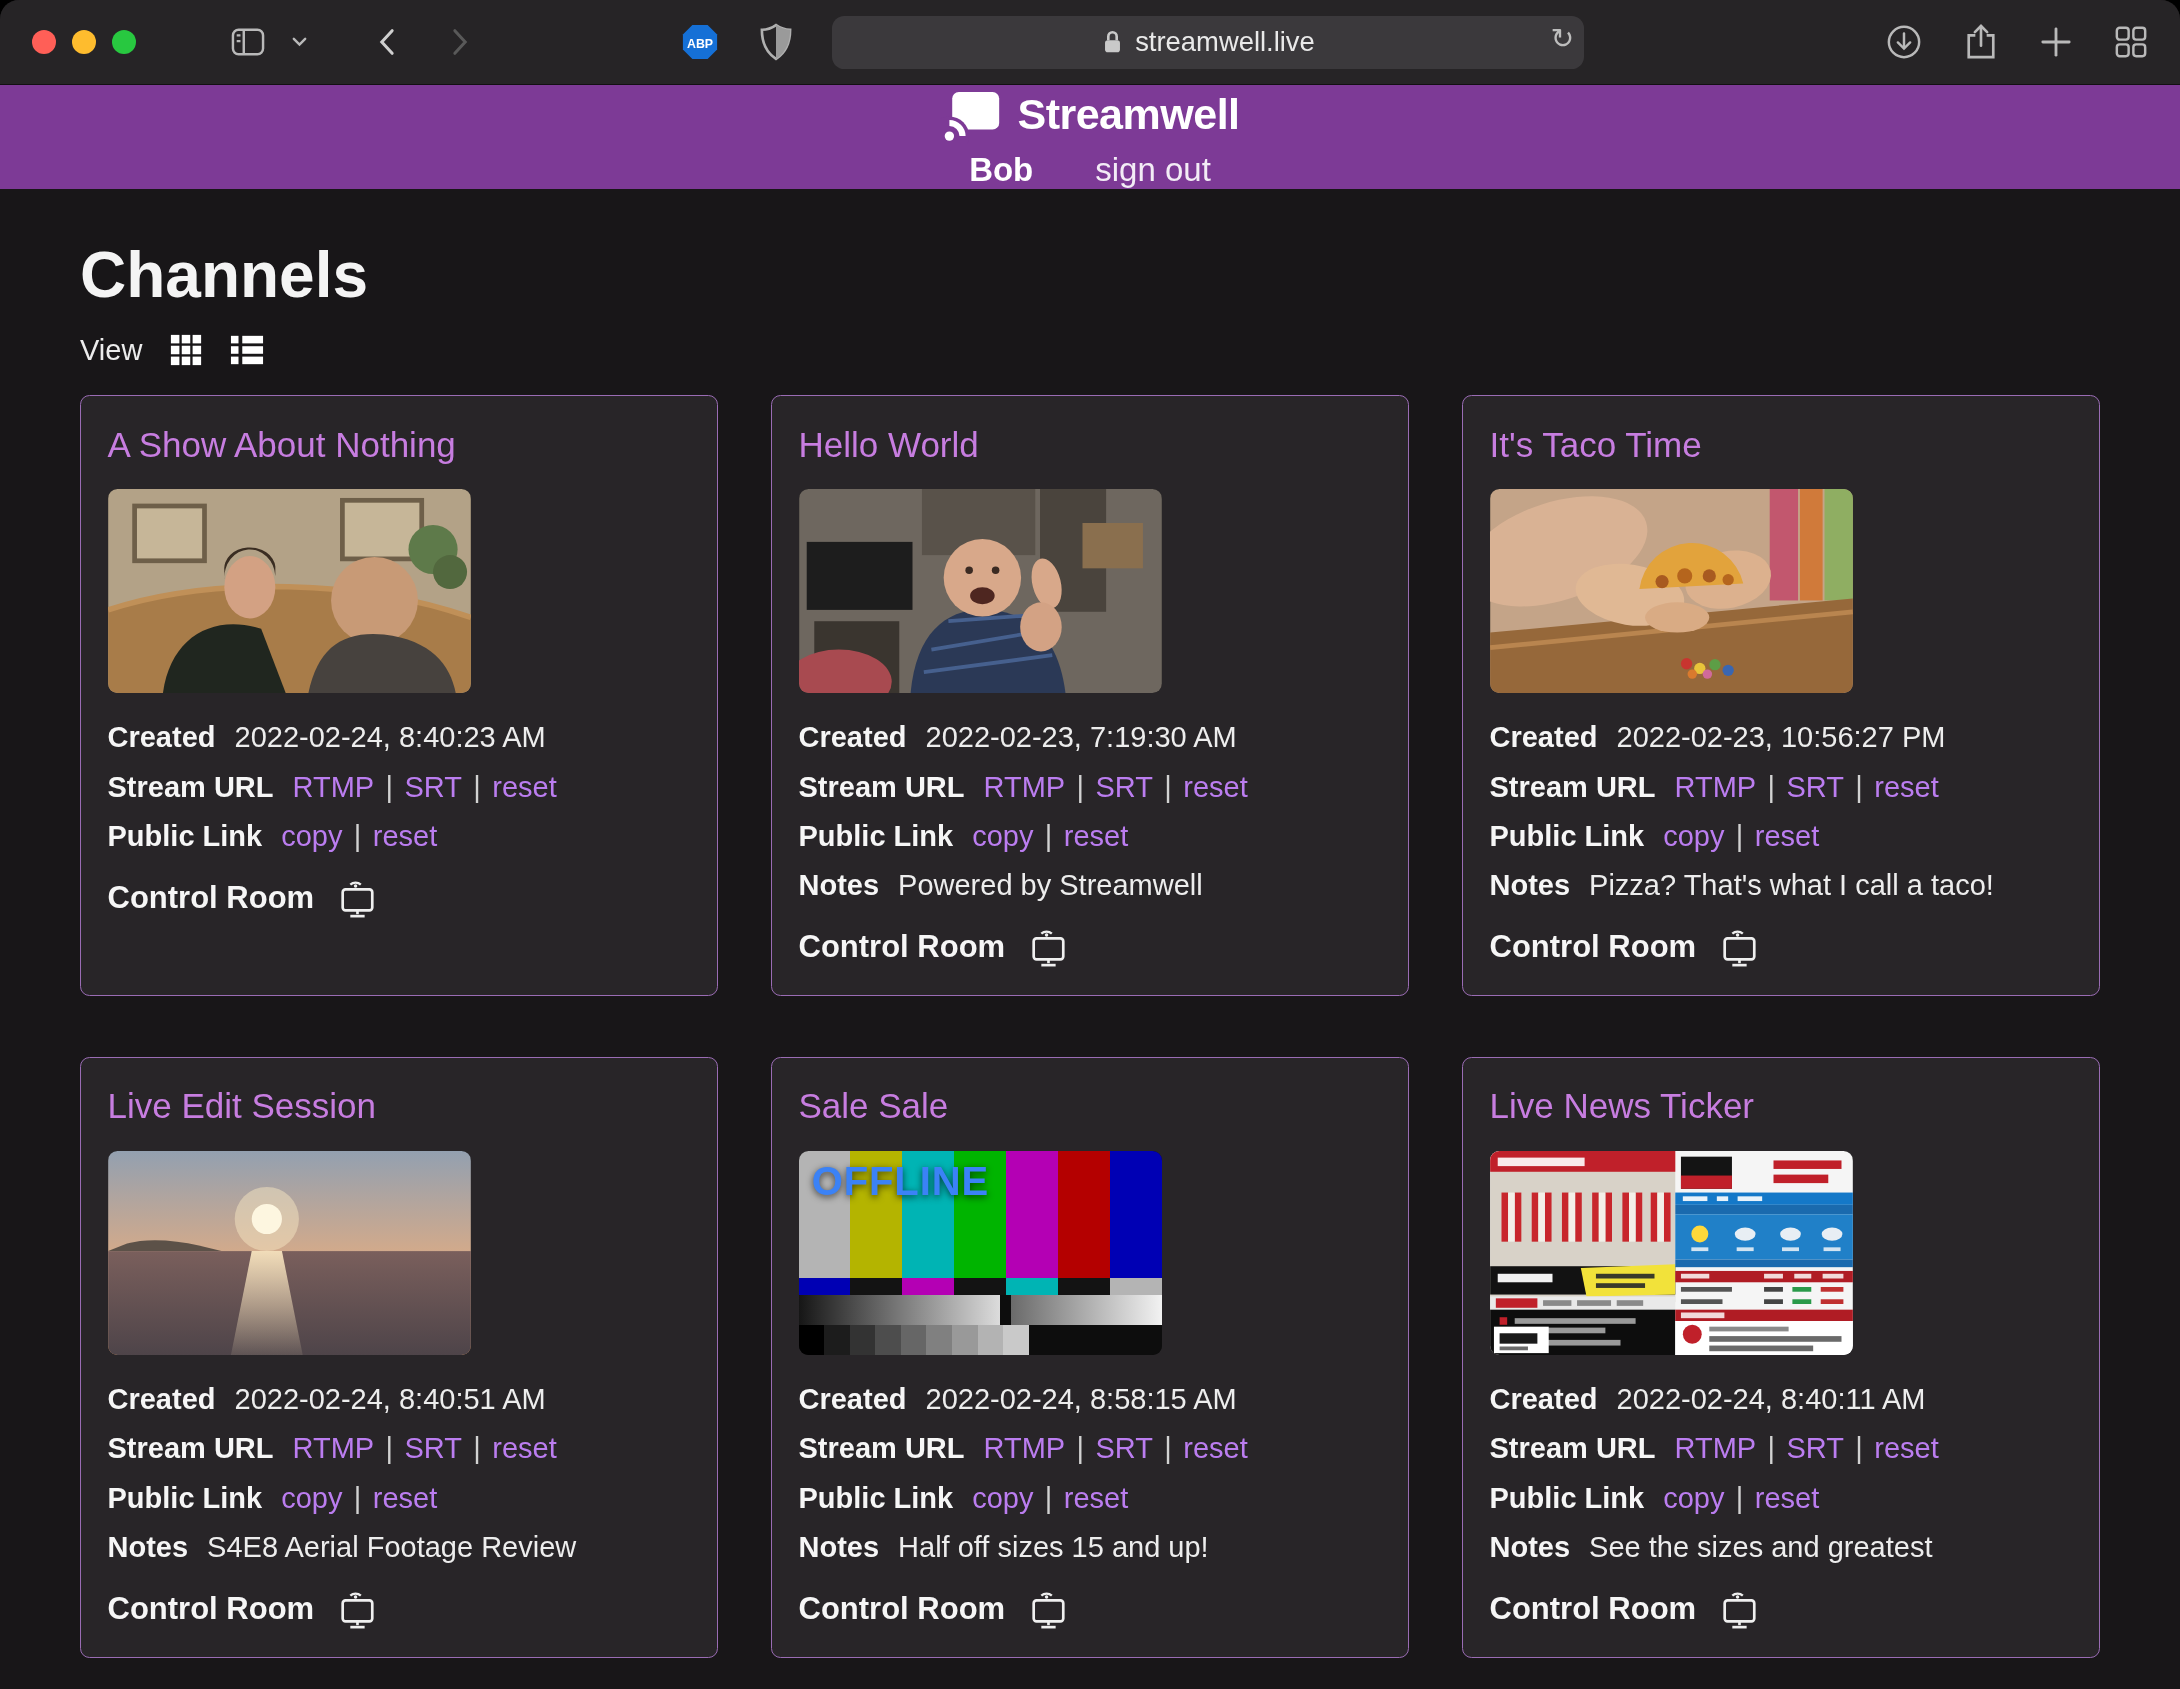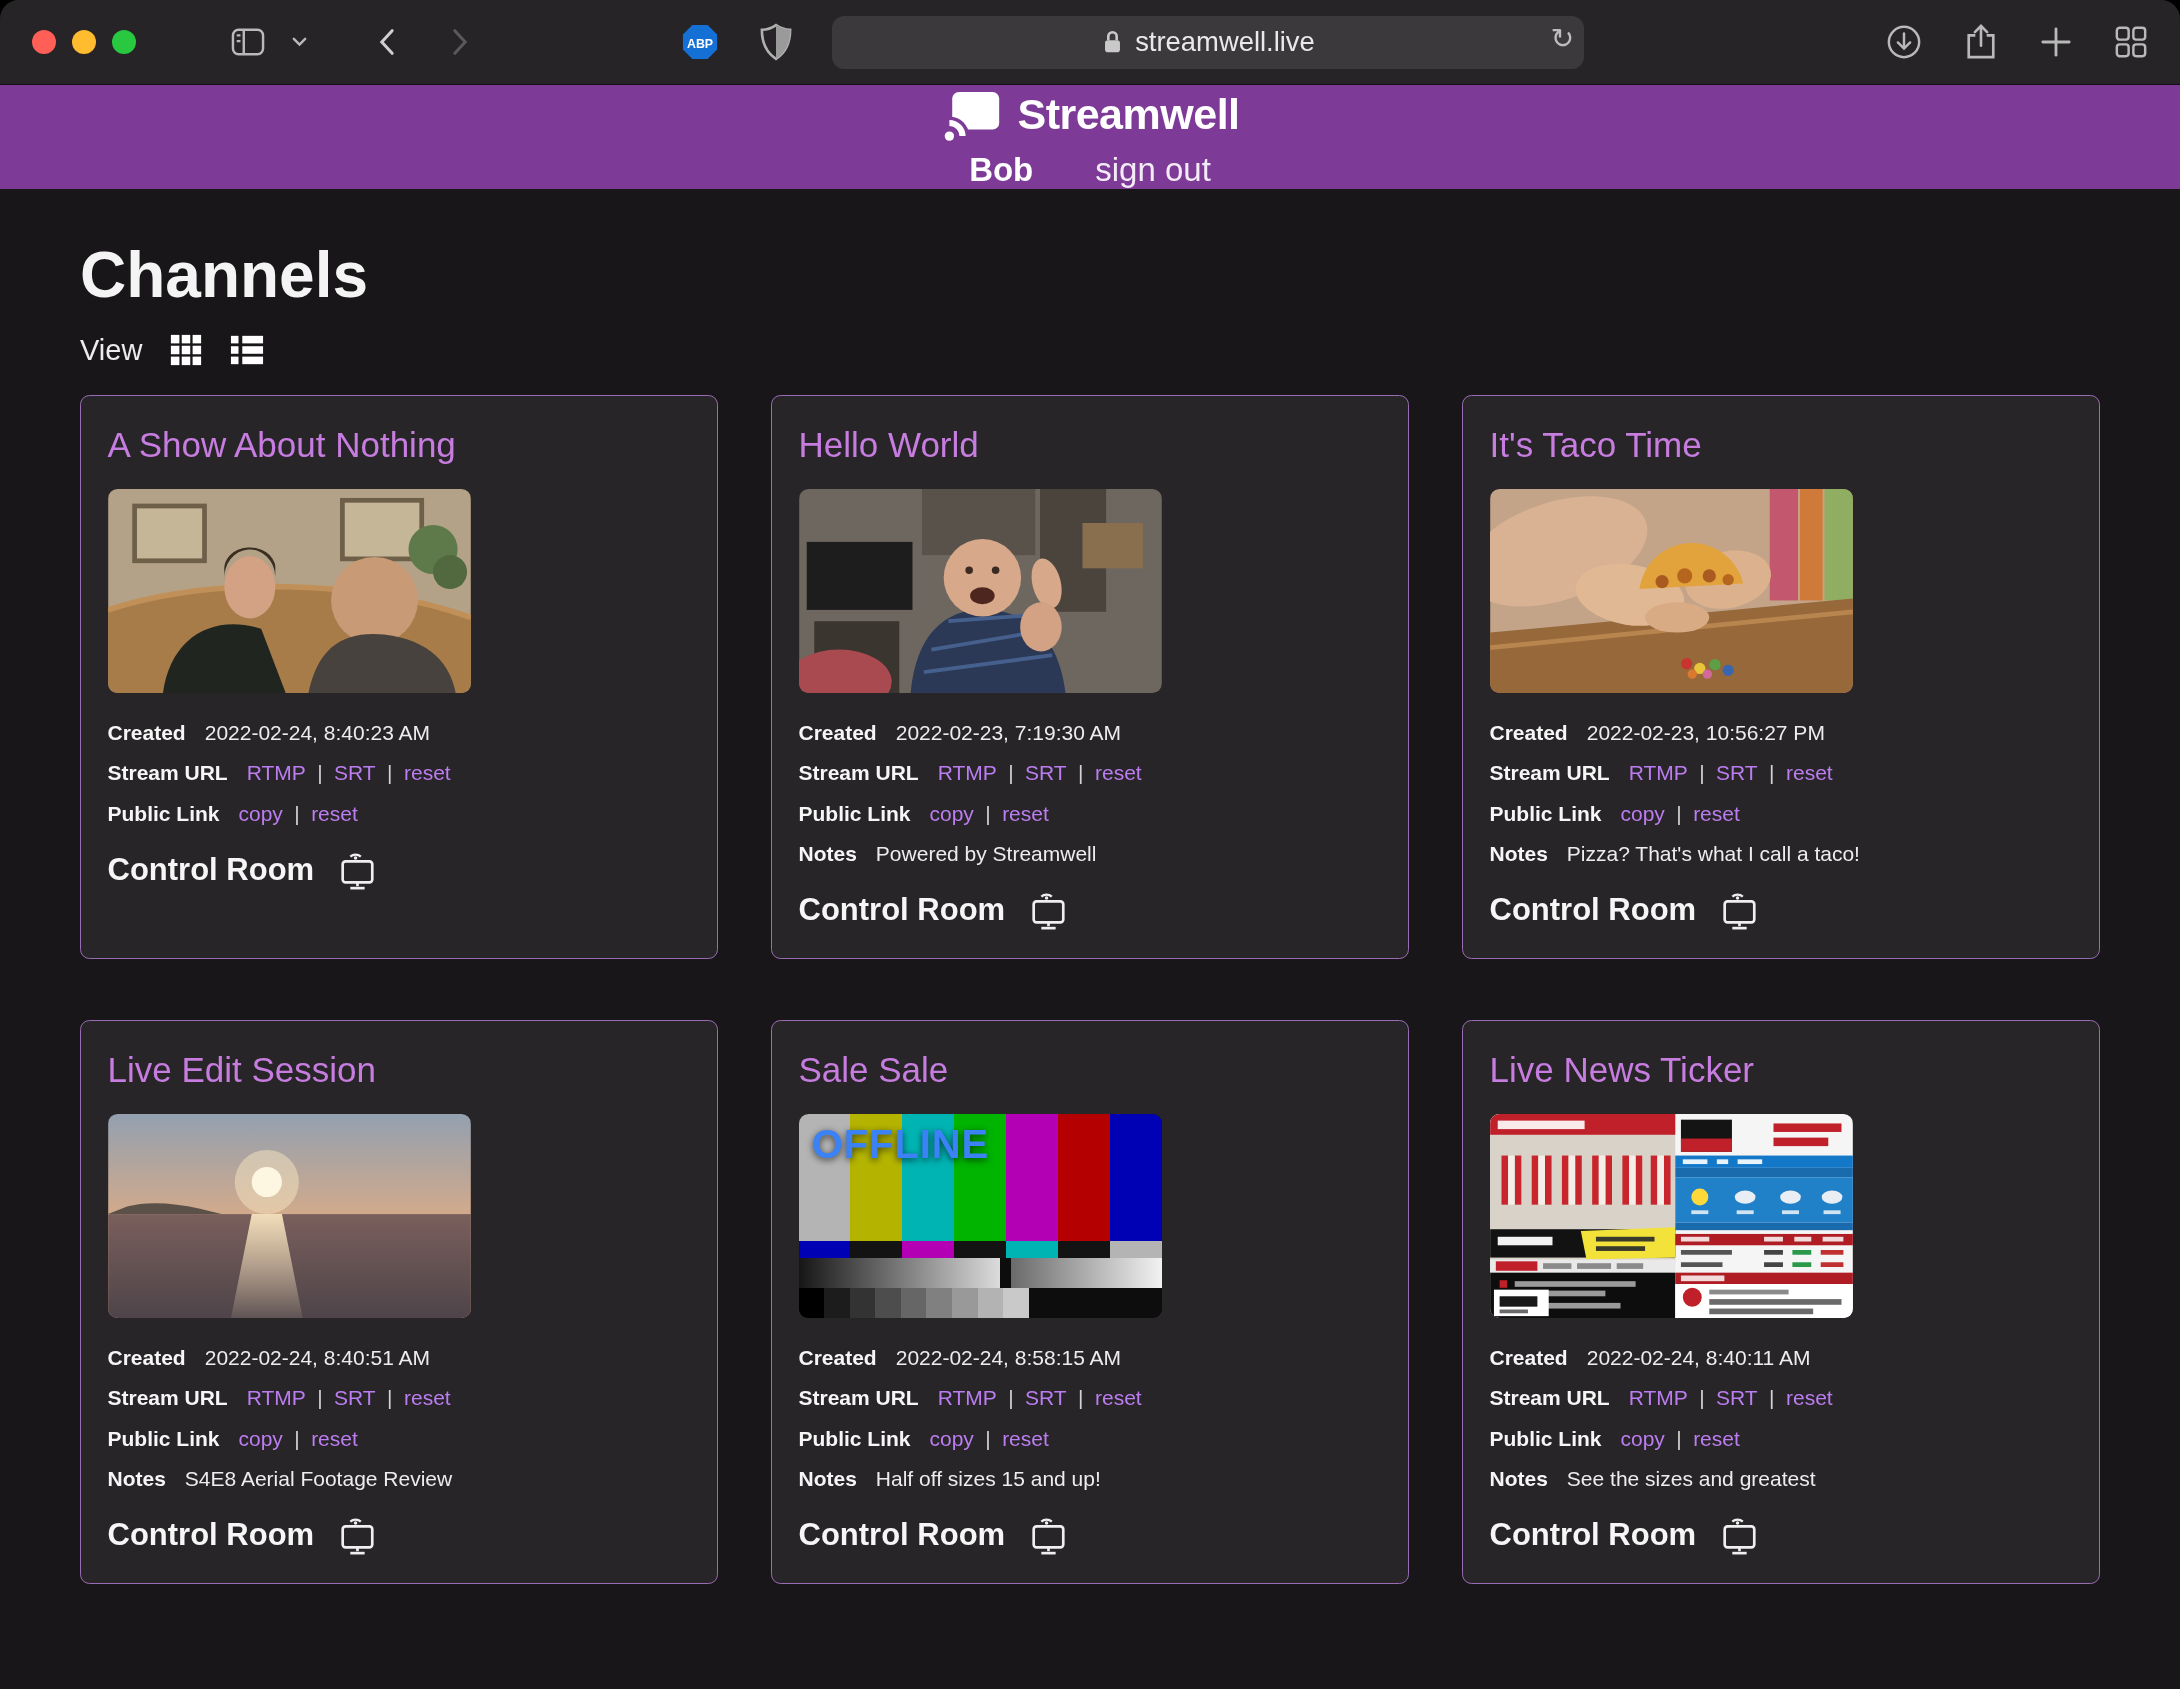--- a/index.html
+++ b/index.html
@@ -33,21 +33,21 @@
   h1.page-title{color:#f4f4f4;font-size:64px;font-weight:700;margin:0;padding-top:49px;letter-spacing:0;}
   .view-row{display:flex;justify-content:flex-start;align-items:center;gap:26.5px;margin-top:21px;color:#ececec;font-size:29px;}
   .view-row .vicon{cursor:pointer;display:flex;}
 
   .grid{margin-top:28px;display:grid;grid-template-columns:repeat(3,1fr);column-gap:53px;row-gap:61px;}
   .card{background:#282528;border:1.9px solid #9a6cb4;border-radius:9.5px;padding:23px 26.5px 26.5px 26.5px;box-sizing:border-box;display:flex;flex-direction:column;align-items:flex-start;}
   .card-title{color:#c77de0;font-size:35px;font-weight:400;margin:5.7px 0 24.6px 0;cursor:pointer;}
   .thumb{width:363px;height:204px;border-radius:9.5px;overflow:hidden;position:relative;margin-bottom:28px;cursor:pointer;flex:none;background:#111;}
   .thumb svg{display:block;width:363px;height:204px;}
 
-  .row{display:flex;align-items:baseline;gap:19px;margin-bottom:16px;font-size:21px;color:#ededed;line-height:1.15;}
+  .row{display:flex;align-items:baseline;gap:19px;margin-bottom:16px;font-size:29px;color:#ededed;line-height:1.15;}
   .lbl{font-weight:700;color:#f6f6f6;white-space:nowrap;}
   .links{display:flex;gap:11.4px;align-items:flex-end;}
   .plink{color:#bb7df0;cursor:pointer;}
   .sep{color:#d2d2d2;}
   .cr-row{display:flex;align-items:center;gap:21px;margin-top:7.6px;}
   .cr-row .lbl{font-size:31px;}
   .cr-icon{cursor:pointer;display:flex;}
 
   
   .bars-top{display:flex;height:127px;}

